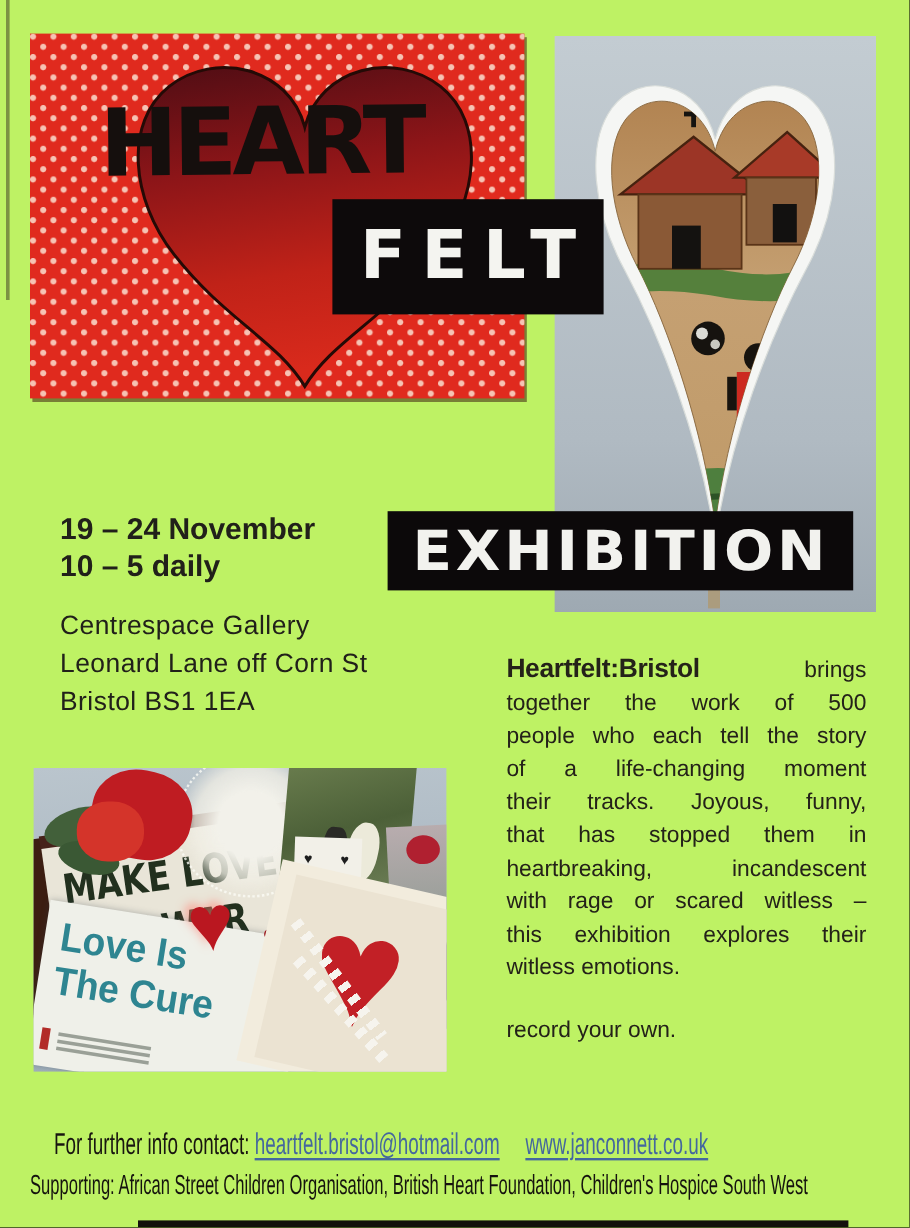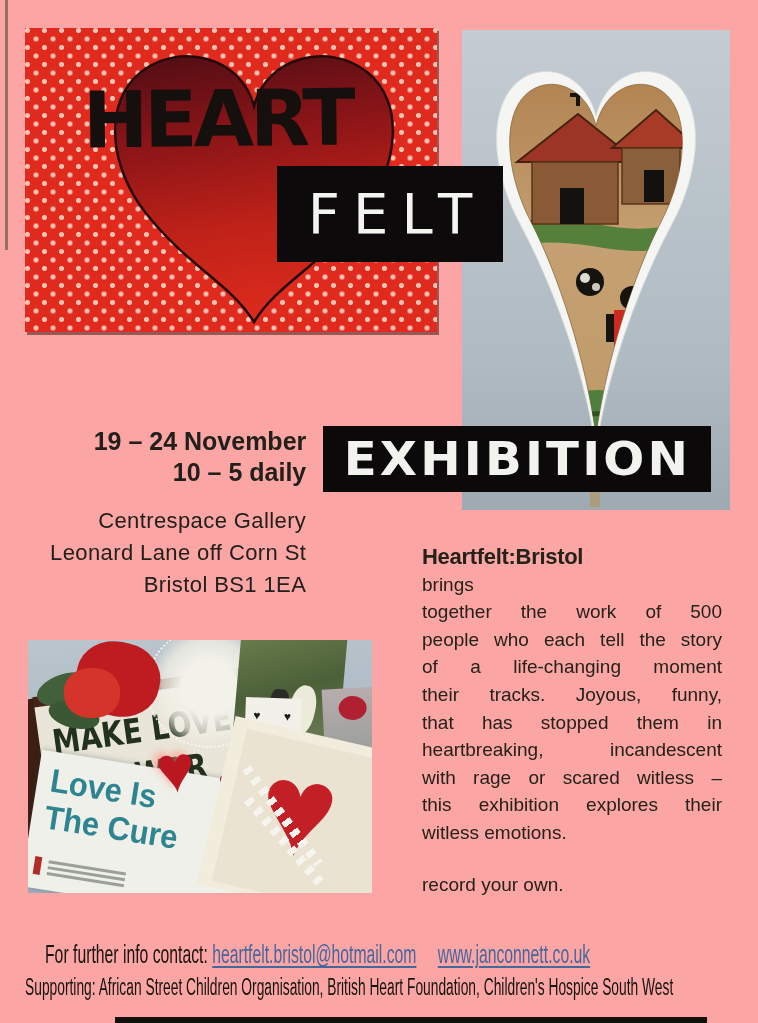--- a/index.html
+++ b/index.html
@@ -1,16 +1,16 @@
 <!DOCTYPE html>
 <html><head>
 <meta charset="utf-8">
 <style>
   html,body{margin:0;padding:0;background:#050505;}
-  .poster{position:relative;width:758px;height:1023px;background:#fca5a5;overflow:hidden;
+  .poster{position:relative;width:758px;height:1023px;background:#bef264;overflow:hidden;
           font-family:"Liberation Sans",sans-serif;}
   .abs{position:absolute;}
 
   
   .edge-left{left:5px;top:0;width:3px;height:250px;background:rgba(70,68,40,.55);}
   .edge-bottom{left:115px;top:1017px;width:592px;height:6px;background:#14110c;}
 
   
   .redbox{left:25px;top:28px;width:412px;height:304px;background-color:#e02a1e;
     background-image:
@@ -19,43 +19,43 @@
     background-size:17px 17px;background-position:0 0,8.5px 8.5px;
     box-shadow:2px 3px 0 rgba(50,12,8,.5);}
   .redbox svg{position:absolute;left:64px;top:8px;}
   .heart-word{position:absolute;left:58px;top:52px;font-family:"DejaVu Sans",sans-serif;
     font-weight:900;font-size:78px;line-height:1;letter-spacing:-4px;color:#150f0d;
     transform:rotate(-.6deg);}
 
   
   .feltbox{left:277px;top:166px;width:226px;height:96px;background:#0d0a0b;z-index:5;
     display:flex;align-items:center;justify-content:center;}
-  .felt-word{font-family:"DejaVu Sans",sans-serif;font-weight:400;font-size:56px;
+  .felt-word{font-family:"DejaVu Sans",sans-serif;font-weight:700;font-size:56px;
     color:#f4f4f0;letter-spacing:13px;padding-left:13px;line-height:1;}
 
   
   .photo-top{left:462px;top:30px;width:268px;height:480px;z-index:1;}
 
   
   .banner{left:323px;top:426px;width:388px;height:66px;background:#0c090a;z-index:6;
     display:flex;align-items:center;justify-content:center;}
   .banner-word{font-family:"DejaVu Sans",sans-serif;font-weight:900;font-size:46px;
     color:#f2f2ee;letter-spacing:3px;line-height:1;transform:scaleX(1.05);}
 
   
-  .event-block{left:50px;top:426px;color:#21201a;text-align:right;}
+  .event-block{left:50px;top:426px;color:#21201a;}
   .ev-bold{font-weight:bold;font-size:25px;line-height:31px;}
   .ev-venue{margin-top:17px;font-size:22px;line-height:32px;letter-spacing:.4px;}
 
   
   .desc-block{left:422px;top:543px;width:300px;color:#242219;
     font-size:19px;line-height:27.6px;}
   .jline{text-align:justify;text-align-last:justify;}
   .lline{text-align:left;}
-  .fline{display:flex;justify-content:space-between;align-items:baseline;flex-direction:column;}
+  .fline{display:flex;justify-content:space-between;align-items:baseline;}
   .fline b{font-size:22px;letter-spacing:-.3px;}
   .reflect{margin-top:24px;}
 
   
   .collage{left:28px;top:640px;width:344px;height:253px;overflow:hidden;
     background:linear-gradient(175deg,#bac5cd,#a9b6c1 55%,#9fafbb);}
   .collage *{position:absolute;}
   .frame-left{left:-10px;top:58px;width:48px;height:152px;background:#3c1e12;transform:rotate(-8deg);}
   .frame-bar{left:4px;top:40px;width:246px;height:12px;background:#46221a;transform:rotate(-8deg);}
   .ml-poster{left:16px;top:50px;width:240px;height:154px;background:#e9e5d8;transform:rotate(-8deg);}

